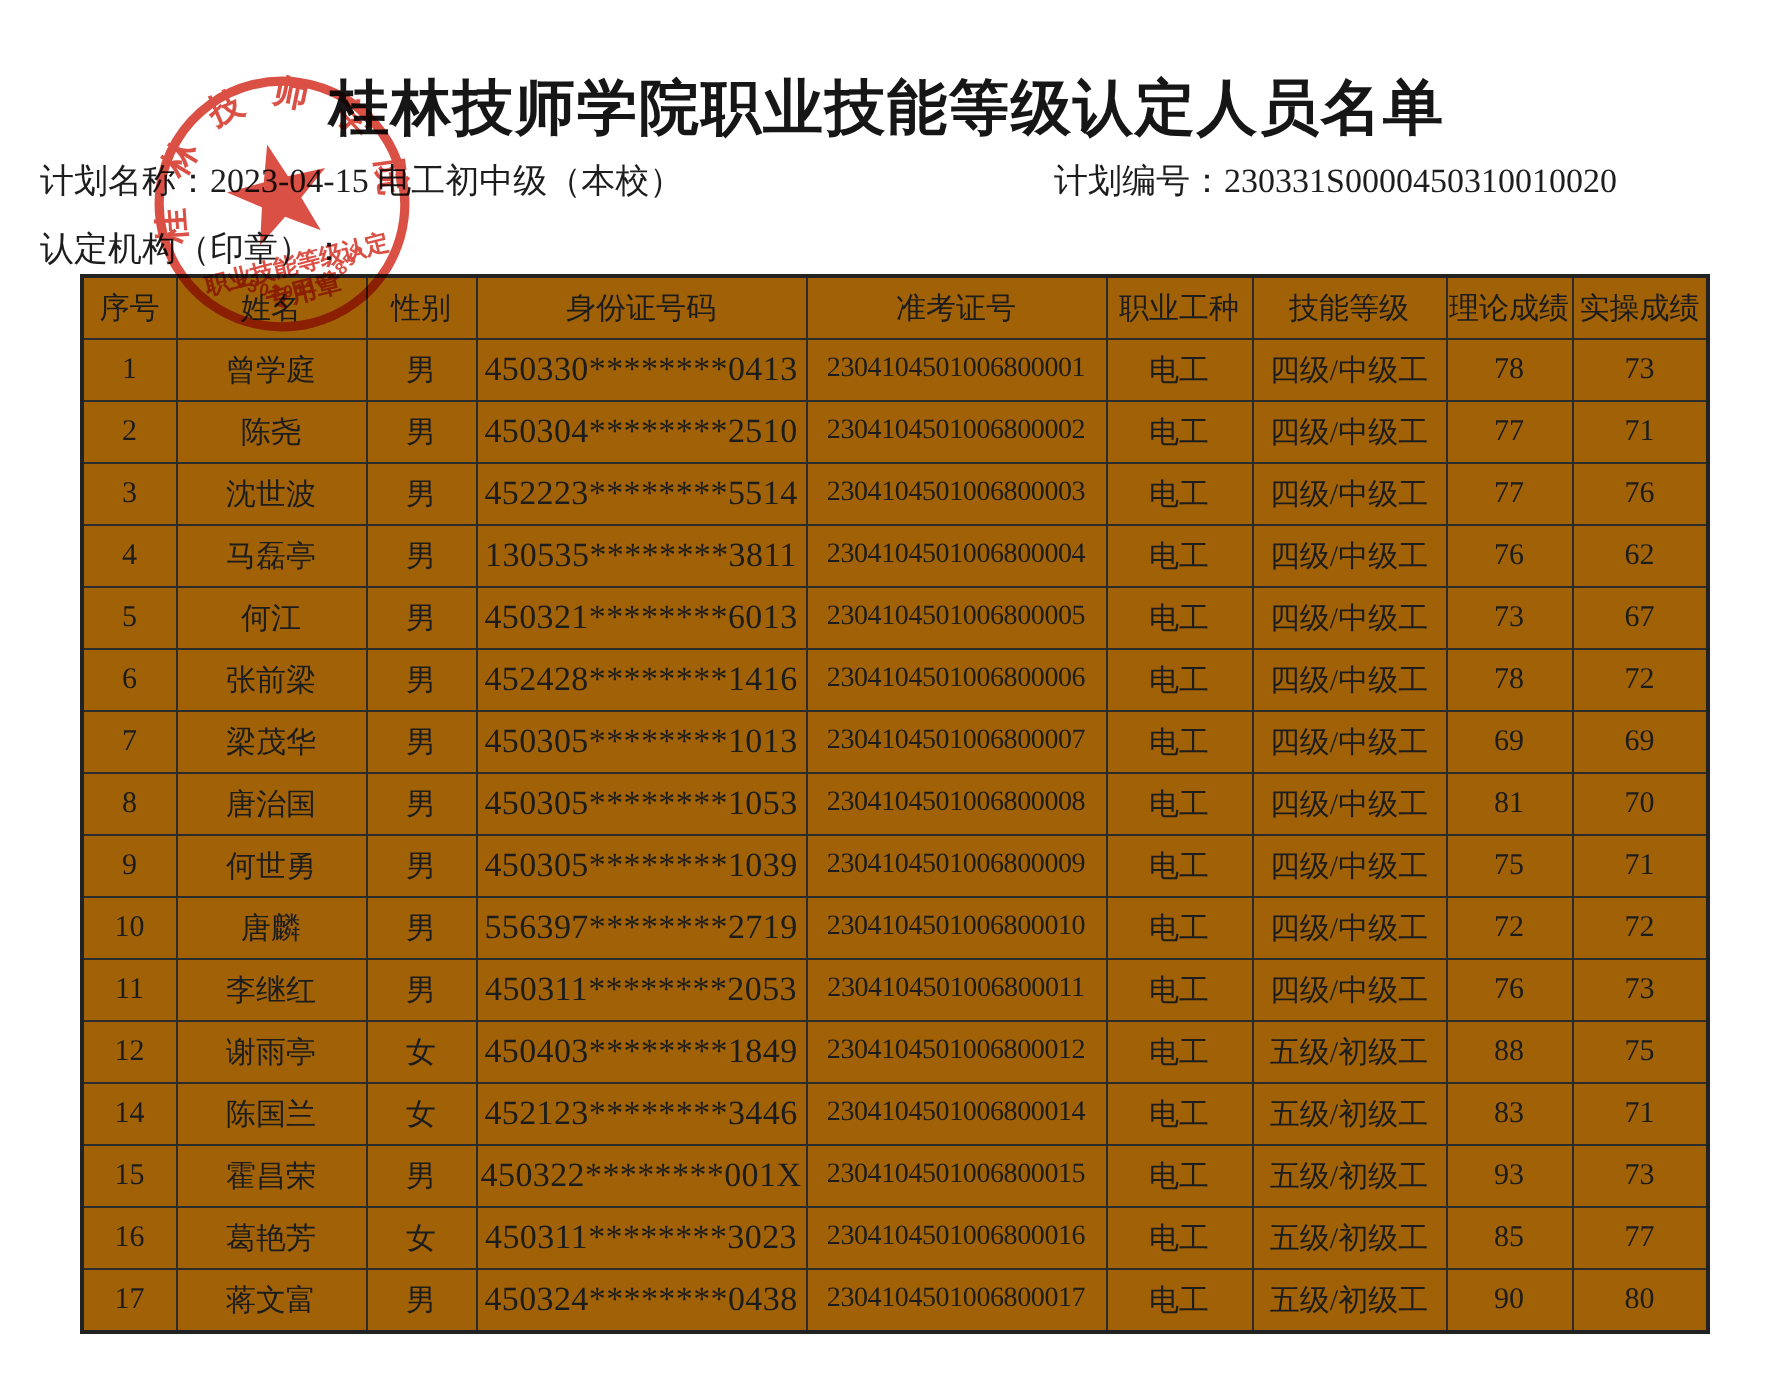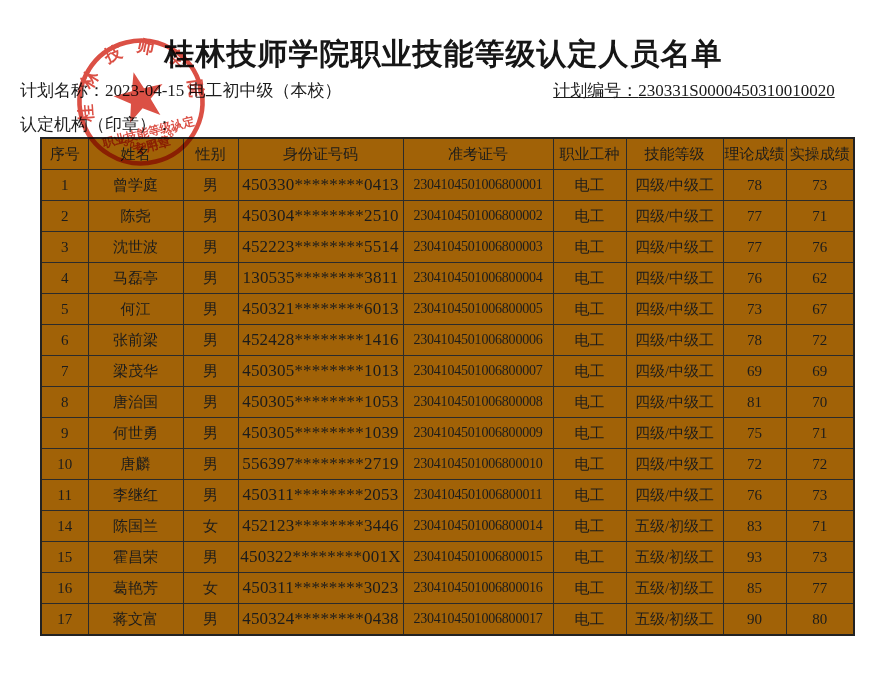--- a/index.html
+++ b/index.html
@@ -12,21 +12,21 @@
     position:absolute;top:34px;left:0;width:100%;text-align:center;
     font-family:"Liberation Sans", sans-serif;
     font-weight:bold;font-size:30px;letter-spacing:1px;color:#161616;
   }
   .meta-row{
     position:absolute;left:20px;right:26px;display:flex;justify-content:space-between;
     font-size:17px;color:#1d1d1d;
   }
   .meta-row.first{top:79px;}
   .meta-row.second{top:113px;flex-direction:column;}
-  .meta-right{width:334px;text-align:center;text-decoration:underline;}
+  .meta-right{width:334px;text-align:left;}
   .num{font-family:"Liberation Serif", serif;}
   
   table.roster{
     position:absolute;top:137px;left:40px;width:813px;
     border-collapse:collapse;table-layout:fixed;
     font-size:15px;color:#1c1c1c;background:#a16207;
   }
   table.roster th,table.roster td{
     border:1.5px solid #2b2b2b;text-align:center;vertical-align:middle;
     height:30px;padding:0 1px;font-weight:normal;overflow:hidden;white-space:nowrap;
@@ -213,20 +213,31 @@
         <td class="c1">李继红</td>
         <td class="c2">男</td>
         <td class="c3">450311********2053</td>
         <td class="c4">2304104501006800011</td>
         <td class="c5">电工</td>
         <td class="c6">四级/中级工</td>
         <td class="c7">76</td>
         <td class="c8">73</td>
       </tr>
       <tr>
+        <td class="c0">12</td>
+        <td class="c1">谢雨亭</td>
+        <td class="c2">女</td>
+        <td class="c3">450403********1849</td>
+        <td class="c4">2304104501006800012</td>
+        <td class="c5">电工</td>
+        <td class="c6">五级/初级工</td>
+        <td class="c7">88</td>
+        <td class="c8">75</td>
+      </tr>
+      <tr>
         <td class="c0">14</td>
         <td class="c1">陈国兰</td>
         <td class="c2">女</td>
         <td class="c3">452123********3446</td>
         <td class="c4">2304104501006800014</td>
         <td class="c5">电工</td>
         <td class="c6">五级/初级工</td>
         <td class="c7">83</td>
         <td class="c8">71</td>
       </tr>

